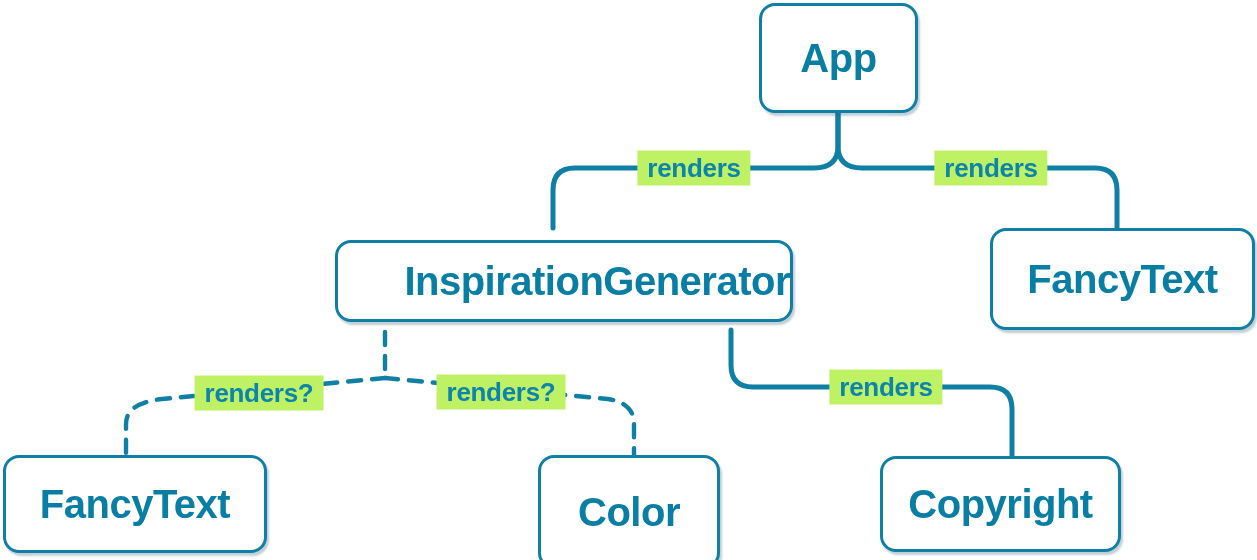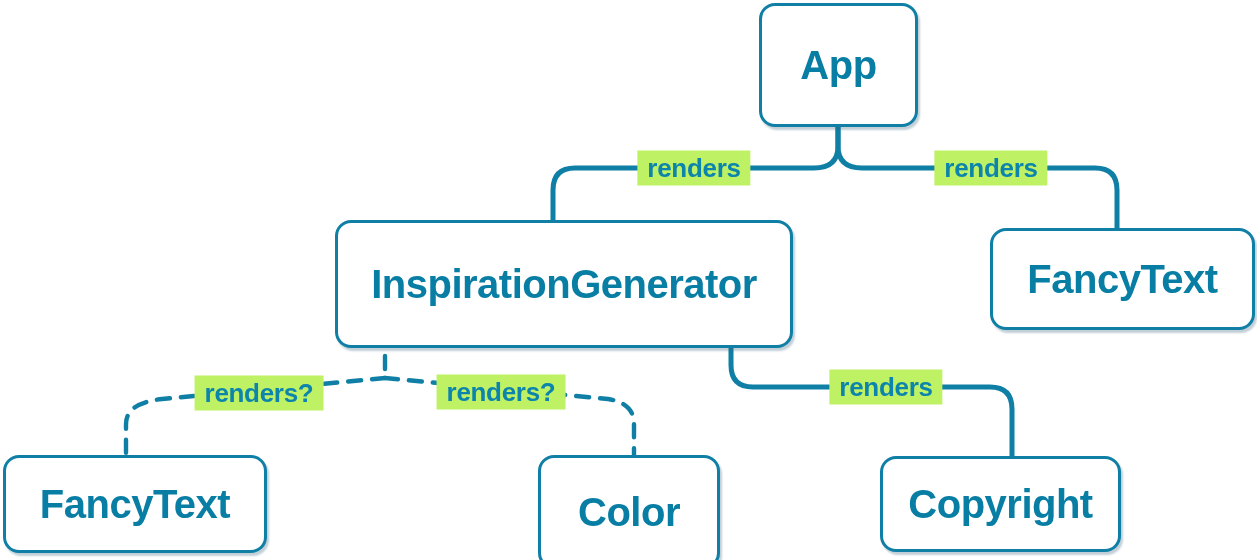--- a/index.html
+++ b/index.html
@@ -78,25 +78,25 @@
     <path class="dashed" d="M385,378 L162,399 Q126,403 126,424 L126,455"></path>
     <path class="dashed" d="M385,378 L608,399 Q634,403 634,424 L634,455"></path>
   </svg>
 
   <span class="edge-label" style="left:694px; top:168px;">renders</span>
   <span class="edge-label" style="left:991px; top:168px;">renders</span>
   <span class="edge-label" style="left:886px; top:387px;">renders</span>
   <span class="edge-label" style="left:259px; top:393px;">renders?</span>
   <span class="edge-label" style="left:501px; top:392px;">renders?</span>
 
-  <div class="node" style="left:759px; top:3px; width:159px; height:124px;">
+  <div class="node" style="left:759px; top:3px; width:159px; height:110px;">
     <span>App</span>
   </div>
 
-  <div class="node" style="left:335px; top:220px; width:458px; height:128px;">
+  <div class="node" style="left:335px; top:240px; width:458px; height:82px;justify-content:flex-end;">
     <span>InspirationGenerator</span>
   </div>
 
   <div class="node" style="left:990px; top:228px; width:265px; height:102px;">
     <span>FancyText</span>
   </div>
 
   <div class="node" style="left:3px; top:455px; width:264px; height:98px;">
     <span>FancyText</span>
   </div>

